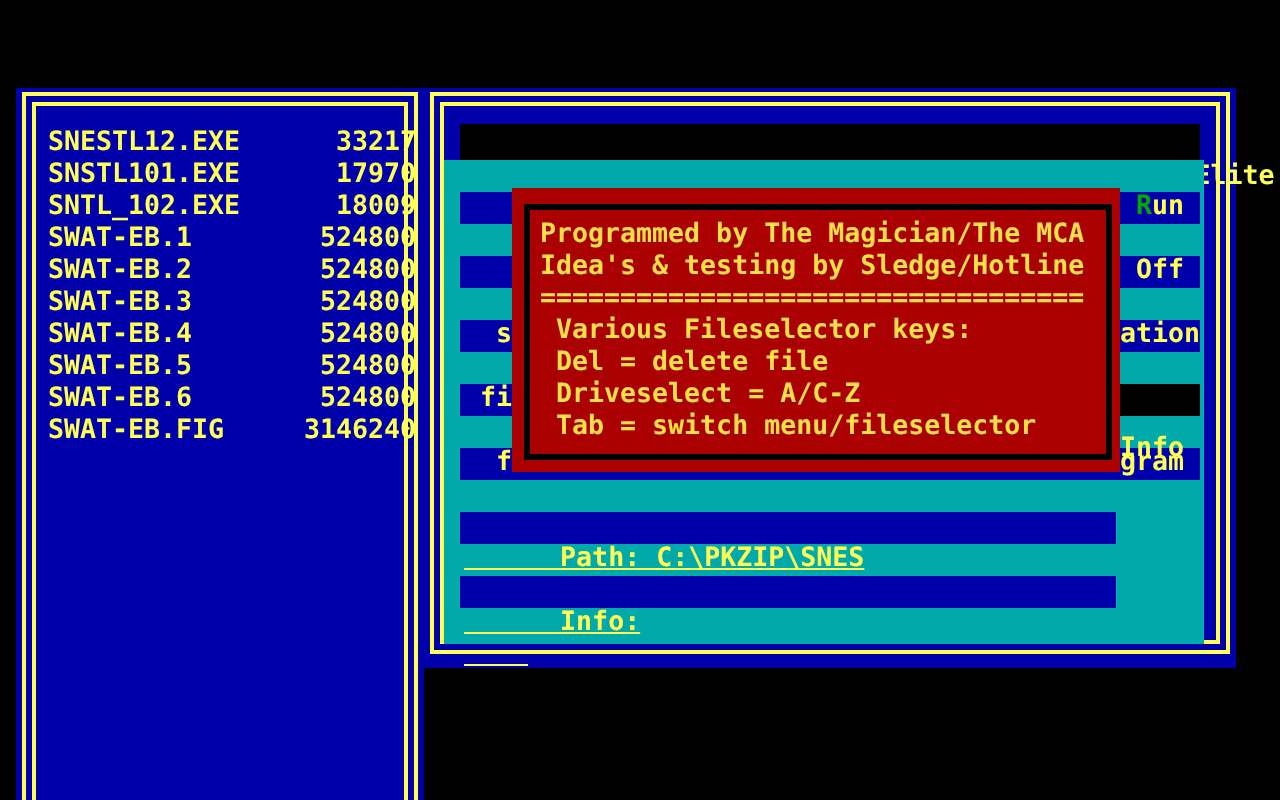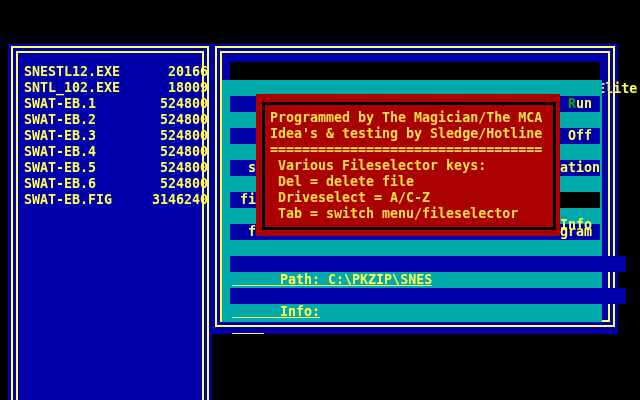--- a/index.html
+++ b/index.html
@@ -31,41 +31,42 @@
   .menu-row { position:absolute; left:18px; width:370px; height:16px; background:#0000AA; white-space:pre; }
   .mr1 { top:52px; } .mr2 { top:84px; } .mr3 { top:116px; } .mr4 { top:148px; } .mr5 { top:180px; }
   .m-left, .m-right { position:absolute; top:0; }
   .lf18 { left:18px; } .lf10 { left:10px; }
   .rt338 { left:338px; } .rt330 { left:330px; }
   .hotkey { color:#00AA00; }
   .black-seg { position:absolute; top:0; left:322px; width:48px; height:16px; background:#000; }
   .black-seg ~ .m-right { z-index:2;margin-top:25px; }
   .m-right, .m-left { z-index:2;text-align:right; }
 
-  .status-bar { position:absolute; left:18px; width:396px; height:16px; background:#0000AA;
+  .status-bar { position:absolute; left:18px; width:328px; height:16px; background:#0000AA;
                 padding-left:2px; white-space:pre;text-decoration:underline; }
   .path-bar { top:212px; } .info-bar { top:244px; }
 
   
   .dialog { position:absolute; left:256px; top:94px; width:304px; height:142px;
             background:#AA0000; z-index:10; }
   .dialog-border { position:absolute; left:6px; top:8px; right:4px; bottom:6px;
                    border:3px solid #000; }
   .dialog-text { position:absolute; left:14px; top:16px; color:#fde047; white-space:pre; }
   .dialog-line { height:16px; }
 </style>
 </head>
 <body>
 
 <div class="screen">
 
   <div class="panel left-panel">
     <div class="frame"></div>
     <div class="file-list">
-        <div class="file-row"><span>SNESTL12.EXE</span><span class="sz">20166</span></div>
+        <div class="file-row"><span>SNESTL12.EXE</span><span class="sz">33217</span></div>
+        <div class="file-row"><span>SNSTL101.EXE</span><span class="sz">17970</span></div>
         <div class="file-row"><span>SNTL_102.EXE</span><span class="sz">18009</span></div>
         <div class="file-row"><span>SWAT-EB.1</span><span class="sz">524800</span></div>
         <div class="file-row"><span>SWAT-EB.2</span><span class="sz">524800</span></div>
         <div class="file-row"><span>SWAT-EB.3</span><span class="sz">524800</span></div>
         <div class="file-row"><span>SWAT-EB.4</span><span class="sz">524800</span></div>
         <div class="file-row"><span>SWAT-EB.5</span><span class="sz">524800</span></div>
         <div class="file-row"><span>SWAT-EB.6</span><span class="sz">524800</span></div>
         <div class="file-row"><span>SWAT-EB.FIG</span><span class="sz">3146240</span></div>
       </div>
   </div>

